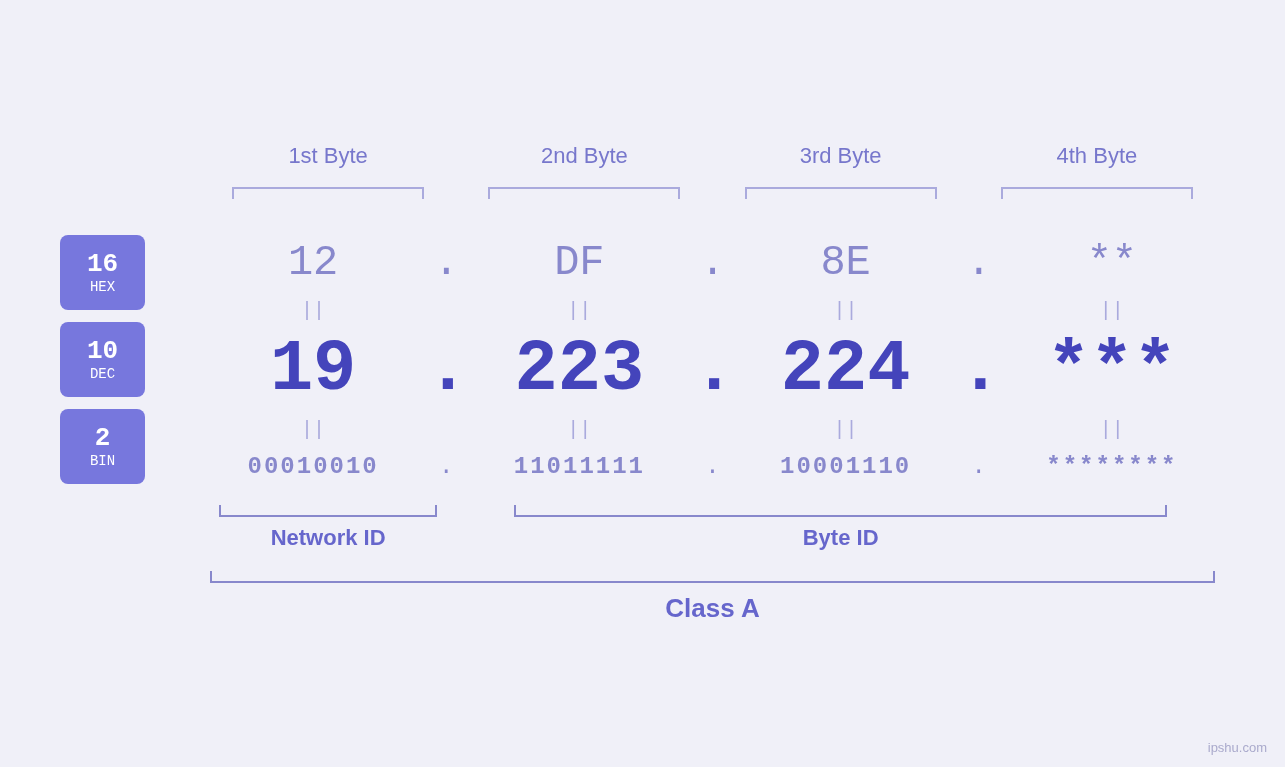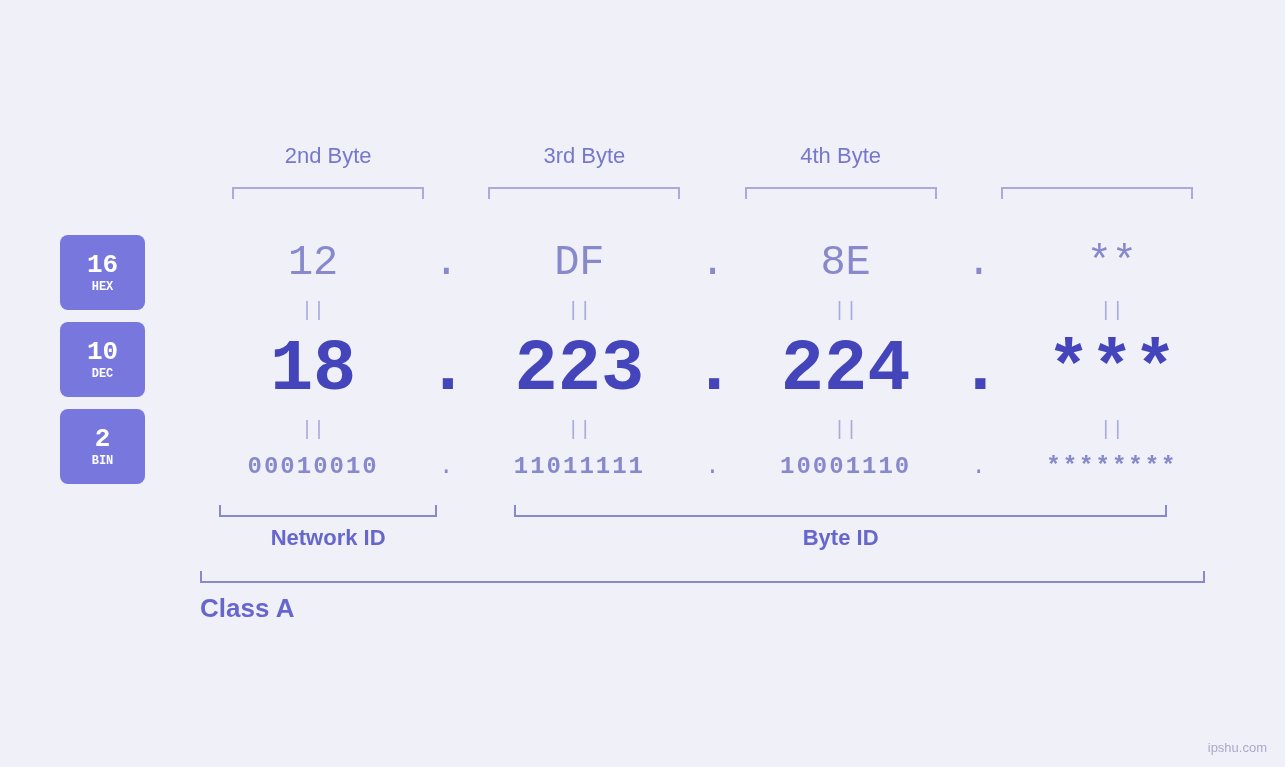--- a/index.html
+++ b/index.html
@@ -115,22 +115,22 @@
       margin: 5px 0;
     }
 
     .badge-num {
       font-size: 26px;
       font-weight: bold;
       line-height: 1.1;
     }
 
     .badge-label {
-      font-size: 12px;
-      font-weight: bold;
+      font-size: 14px;
+      font-weight: normal;
     }
 
     
     .values-section {
       flex: 1;
       display: flex;
       flex-direction: column;
     }
 
     
@@ -257,21 +257,21 @@
 
     .class-spacer {
       width: 140px;
       flex-shrink: 0;
     }
 
     .class-inner {
       flex: 1;
       display: flex;
       flex-direction: column;
-      align-items: flex-start;
+      align-items: center;
     }
 
     .class-bracket-line {
       width: 98%;
       height: 12px;
       border-bottom: 2px solid #8888cc;
       border-left: 2px solid #8888cc;
       border-right: 2px solid #8888cc;
     }
 
@@ -294,20 +294,21 @@
     }
   </style>
 </head>
 <body>
 
 <div class="container">
 
   <div class="byte-headers">
     <div class="byte-header-spacer"></div>
     <div class="byte-headers-inner">
+      <div class="byte-header">1st Byte</div>
       <div class="byte-header">2nd Byte</div>
       <div class="byte-header">3rd Byte</div>
       <div class="byte-header">4th Byte</div>
     </div>
   </div>
 
   <div class="bracket-row">
     <div class="bracket-spacer"></div>
     <div class="brackets-inner">
       <div class="bracket">
@@ -358,21 +359,21 @@
         <span class="equals-sym">||</span>
         <span></span>
         <span class="equals-sym">||</span>
         <span></span>
         <span class="equals-sym">||</span>
         <span></span>
         <span class="equals-sym">||</span>
       </div>
 
       <div class="value-row dec-row">
-        <span class="val">18</span>
+        <span class="val">19</span>
         <span class="dot">.</span>
         <span class="val">223</span>
         <span class="dot">.</span>
         <span class="val">224</span>
         <span class="dot">.</span>
         <span class="val">***</span>
       </div>
 
       <div class="equals-row">
         <span class="equals-sym">||</span>

